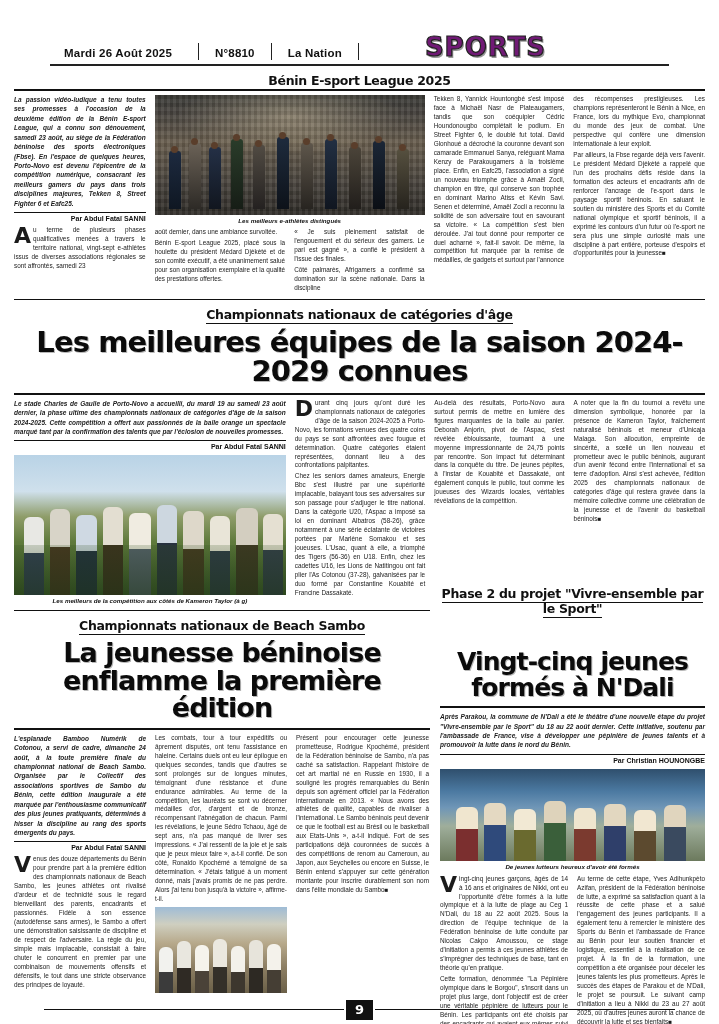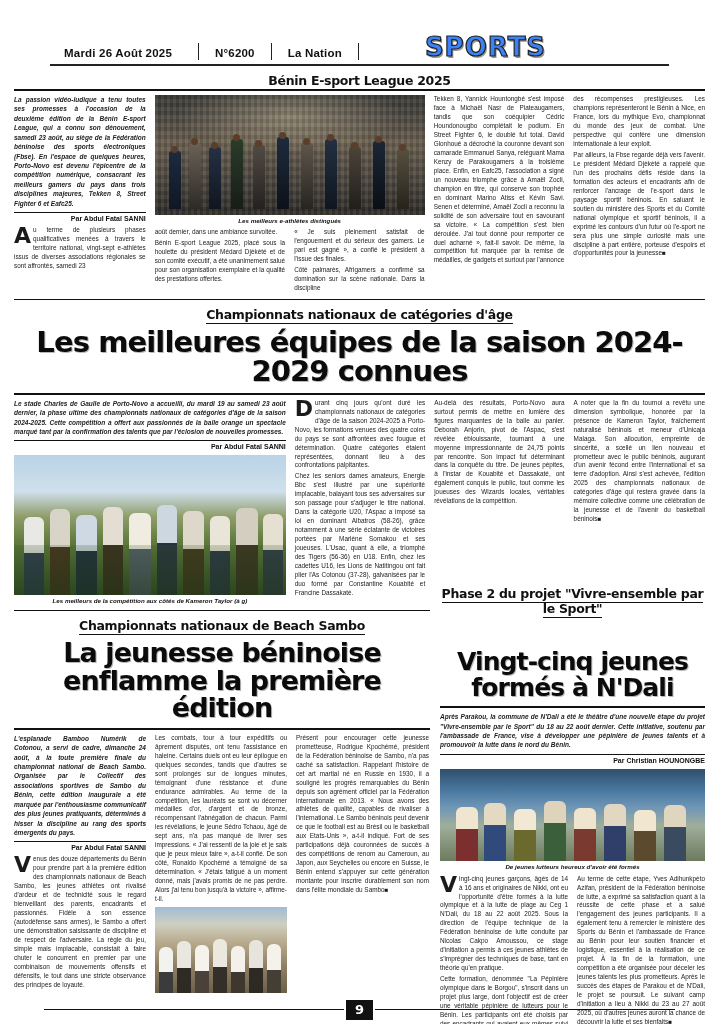--- a/index.html
+++ b/index.html
@@ -48,21 +48,21 @@
   .mast-num { padding: 0 16px 3px 16px; }
   .mast-name { padding: 0 16px 3px 16px; }
   .mast-sports {
     flex: 1;
     text-align: left;
     padding-left: 66px;
     padding-bottom: 0px;
     font-size: 26px;
     font-weight: bold;
     letter-spacing: 1px;
-    color: #3b82f6;
+    color: #701a75;
     -webkit-text-stroke: 1.2px #222;
     text-shadow: 1.5px 1.5px 0 #999;
     font-family: "DejaVu Sans", sans-serif;
   }
   .mast-rule {
     height: 2px;
     background: #222;
     margin: 2px 36px 0 36px;
   }
 
@@ -249,21 +249,21 @@
   }
 </style>
 </head>
 <body>
 
 <div class="page">
 
   <div class="masthead">
     <div class="mast-cell mast-date">Mardi 26 Août 2025</div>
     <div class="mast-sep"></div>
-    <div class="mast-cell mast-num">N°6200</div>
+    <div class="mast-cell mast-num">N°8810</div>
     <div class="mast-sep"></div>
     <div class="mast-cell mast-name">La Nation</div>
     <div class="mast-sep"></div>
     <div class="mast-sports">SPORTS</div>
   </div>
   <div class="mast-rule"></div>
 
   <div>
     <div class="kicker"><span>Bénin E-sport League 2025</span></div>
 

